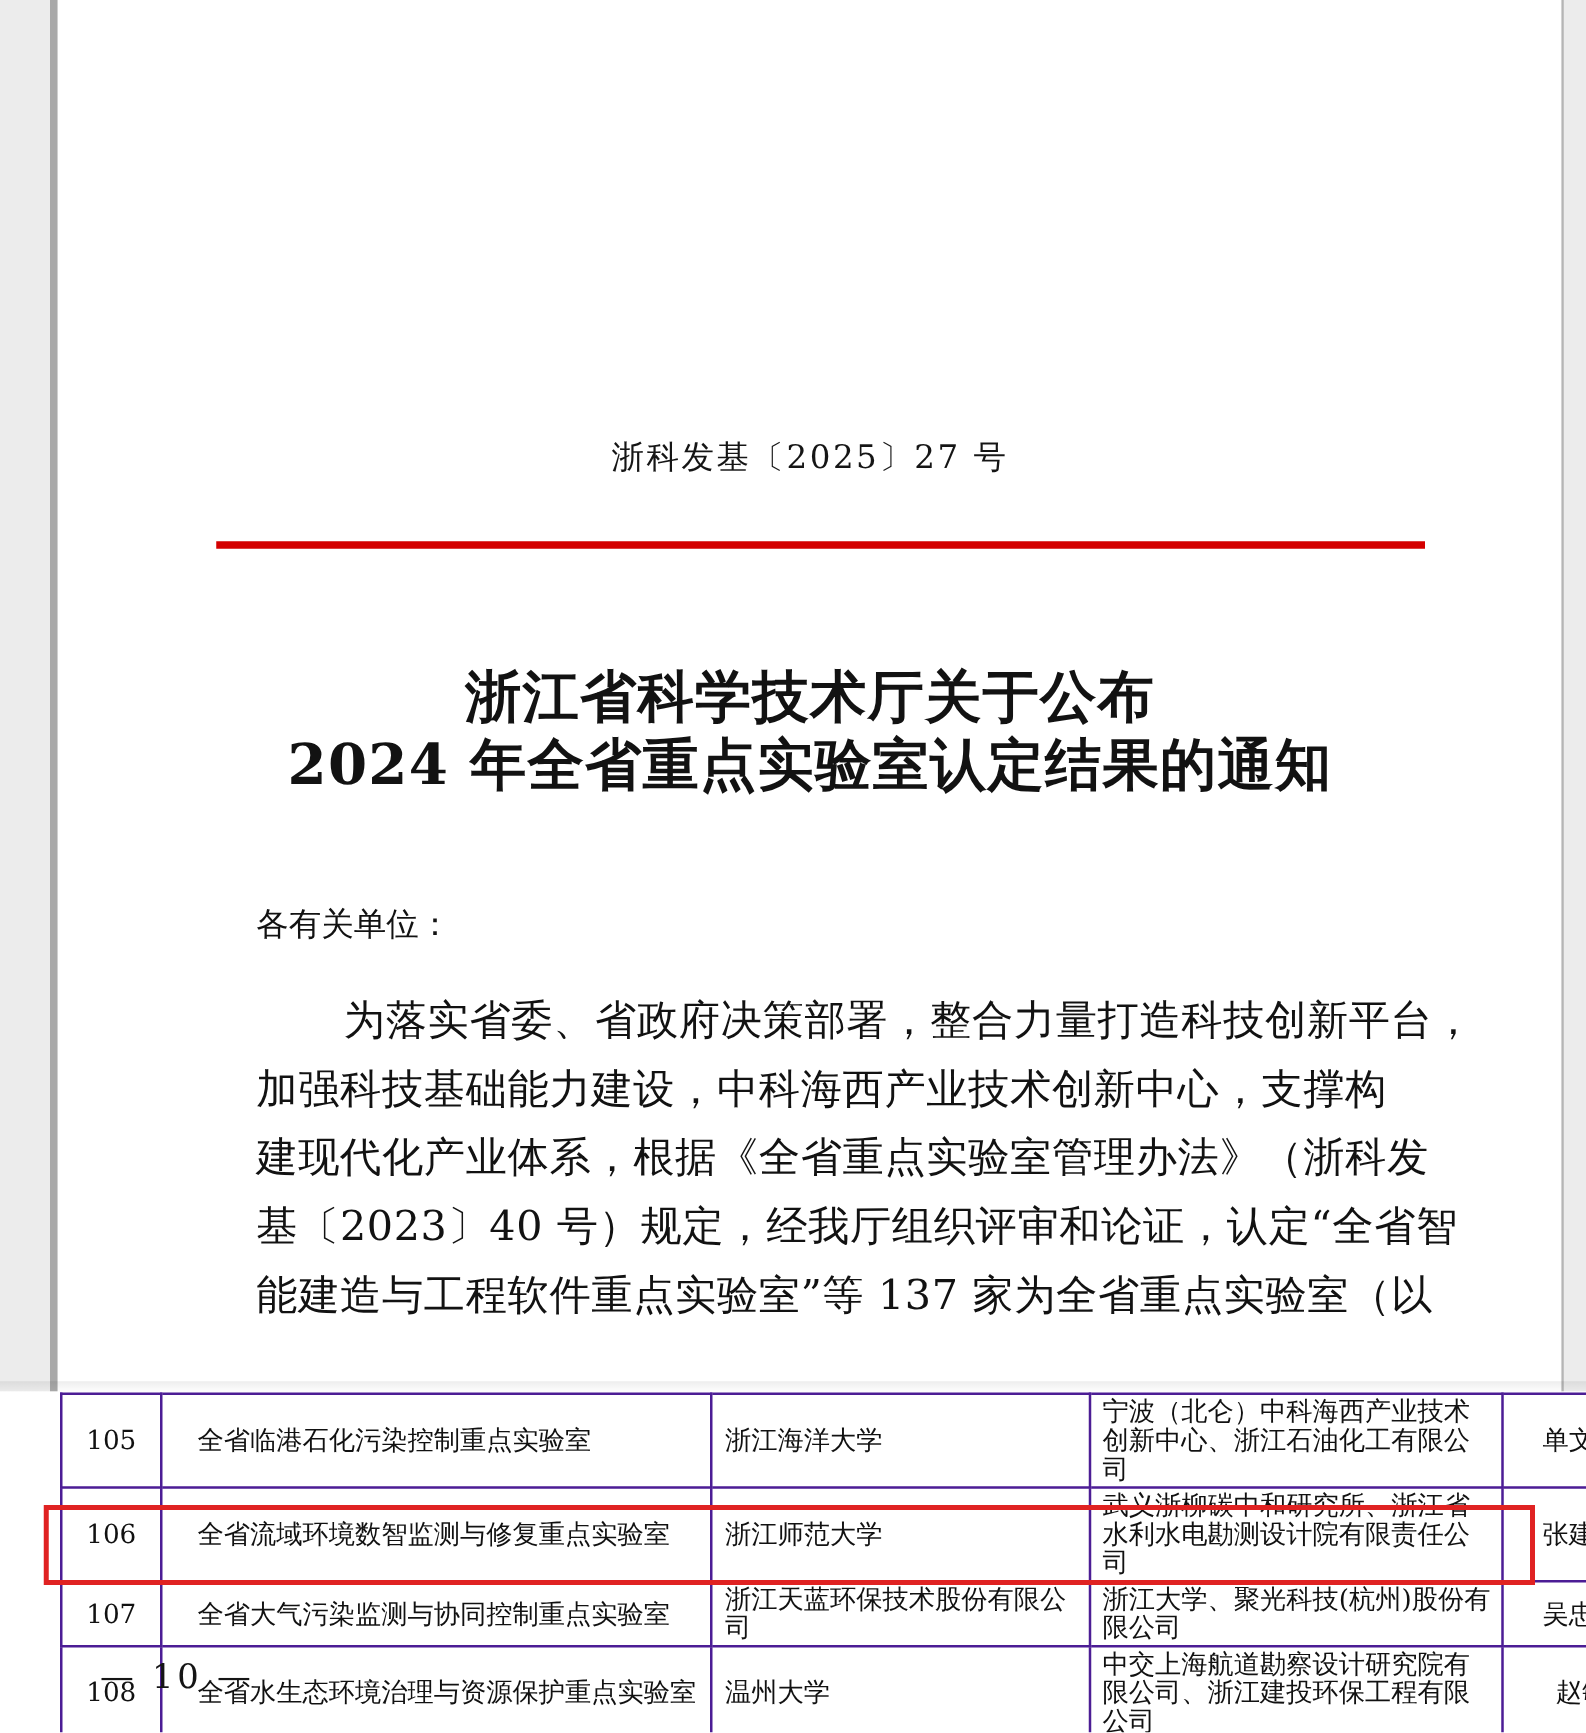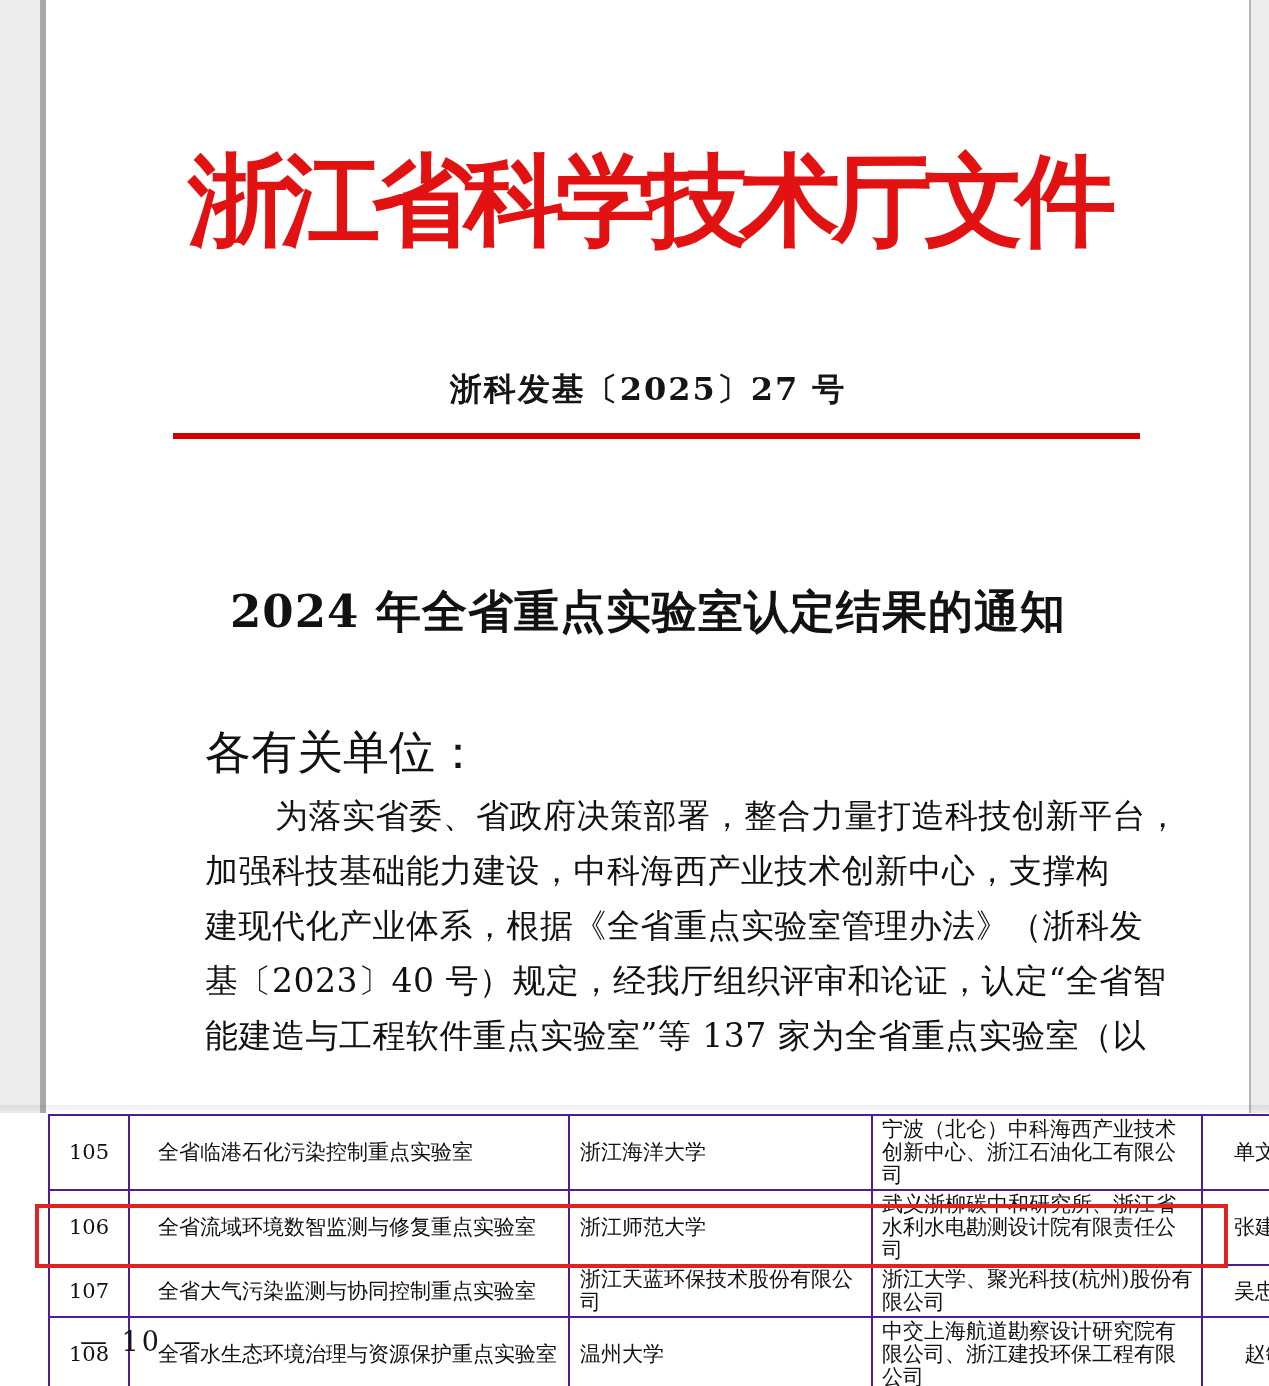--- a/index.html
+++ b/index.html
@@ -45,27 +45,26 @@
     text-align: center;
     font-size: 100px;
     font-weight: bold;
     color: #e31212;
     letter-spacing: -8px;
     white-space: nowrap;
     line-height: 120px;
   }
   .doc-number {
     position: absolute;
-    left: 0; top: 368px;
-    width: 1202px;
-    text-align: center;
-    font-size: 32px;
+    left: 0; top: 348px;
+    width: 1202px;
+    text-align: center;
+    font-size: 26px;
     letter-spacing: 2px;
     color: #151515;
-    font-weight: bold;
   }
   .red-rule {
     position: absolute;
     left: 126px; top: 433px;   
     width: 967px; height: 6px;
     background: #d40000;
   }
   .notice-title-1 {
     position: absolute;
     left: 0; top: 528px;
@@ -82,21 +81,21 @@
     width: 1202px;
     text-align: center;
     font-size: 45px;
     font-weight: bold;
     letter-spacing: 1px;
     white-space: nowrap;
   }
   .salutation {
     position: absolute;
     left: 158px; top: 722px;
-    font-size: 46px;
+    font-size: 26px;
     white-space: nowrap;
   }
   .body-block {
     position: absolute;
     left: 158px; top: 788px;
     width: 960px;
   }
   .body-line {
     font-size: 33px;
     line-height: 55px;
@@ -161,26 +160,26 @@
 </head>
 <body>
 
 <div class="screen">
 
   <div class="margin-left"></div>
   <div class="margin-right"></div>
 
   <div class="doc-page">
 
-    <div class="header-title">浙江省科学技术厅文件</div>
 
     <div class="doc-number">浙科发基〔2025〕27 号</div>
 
     <div class="red-rule"></div>
 
+    <div class="notice-title-1">浙江省科学技术厅关于公布</div>
 
     <div class="notice-title-2">2024 年全省重点实验室认定结果的通知</div>
 
     <div class="salutation">各有关单位：</div>
 
     <div class="body-block">
       <div class="body-line indent">为落实省委、省政府决策部署，整合力量打造科技创新平台，</div>
       <div class="body-line">加强科技基础能力建设，中科海西产业技术创新中心，支撑构</div>
       <div class="body-line">建现代化产业体系，根据《全省重点实验室管理办法》（浙科发</div>
       <div class="body-line">基〔2023〕40 号）规定，经我厅组织评审和论证，认定“全省智</div>

